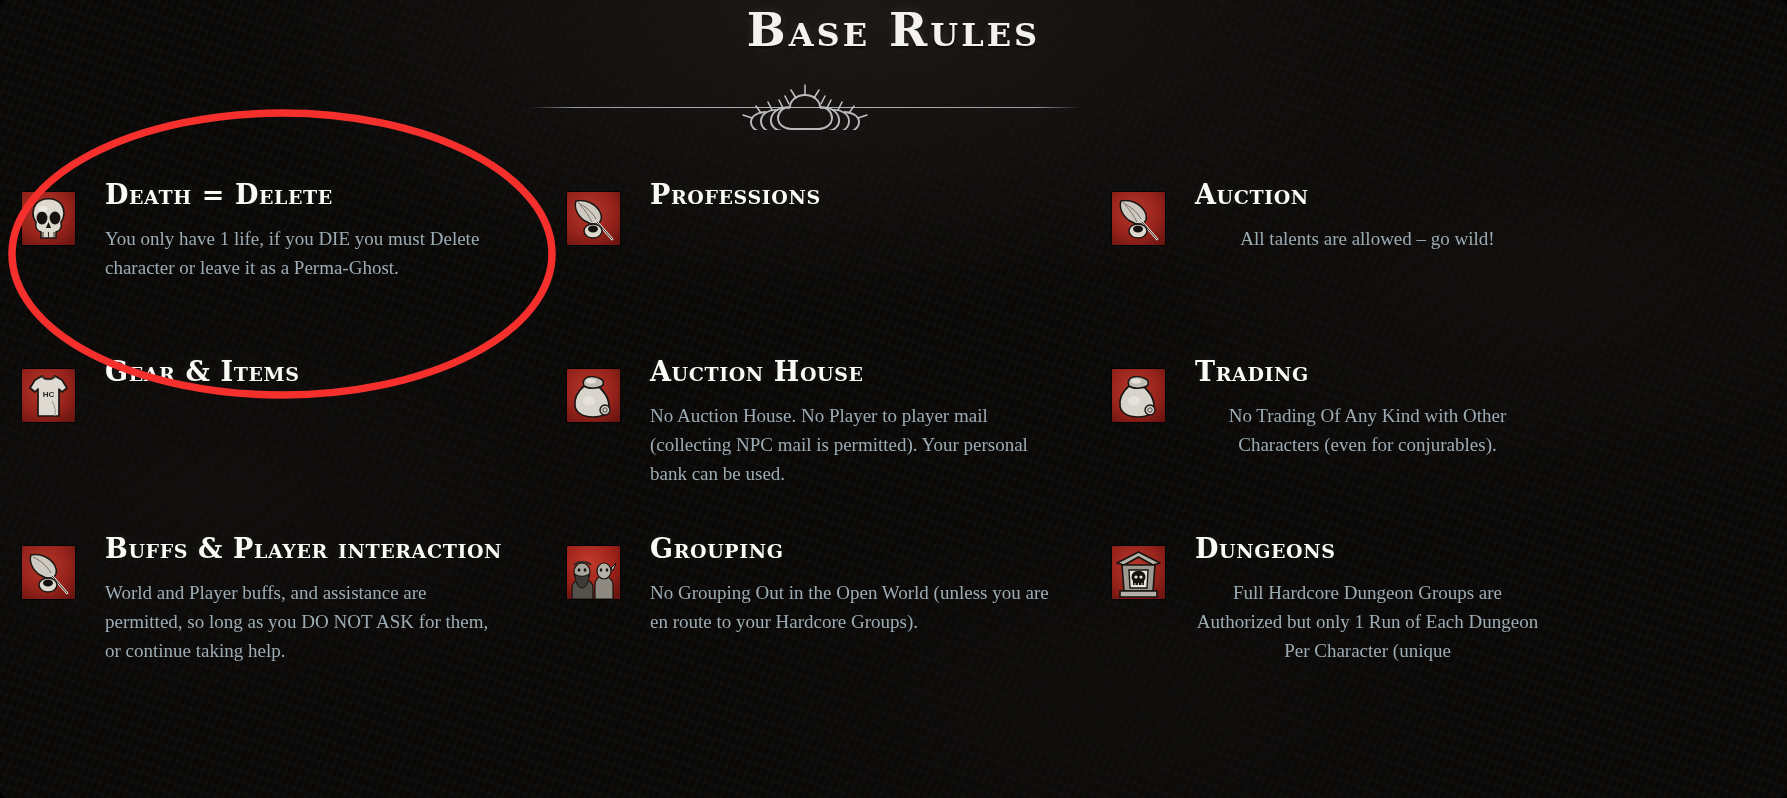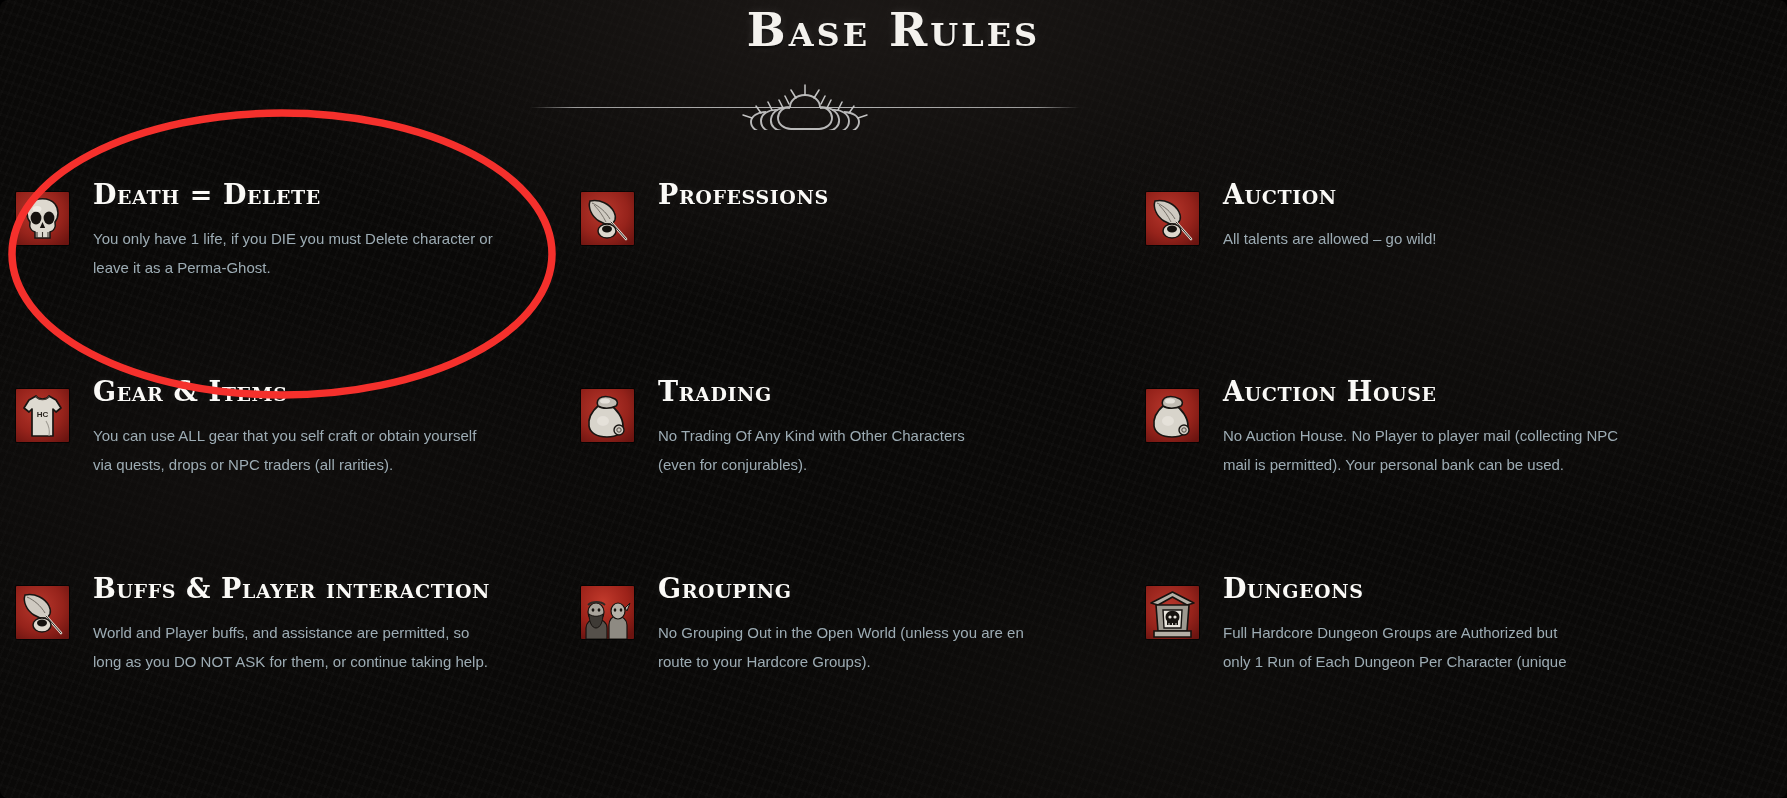--- a/index.html
+++ b/index.html
@@ -81,44 +81,42 @@
   #rules-grid {
     position: absolute;
     left: 0;
     top: 178px;
     width: 1787px;
     display: grid;
     grid-template-columns: 545px 545px 560px;
     grid-auto-rows: 177px;
     column-gap: 0;
     row-gap: 0;
-    padding-left: 10px;
+    padding-left: 22px;
     box-sizing: border-box;
-    gap: 20px;
   }
   .rule-item {
     position: relative;
     display: grid;
     grid-template-columns: 53px 1fr;
     column-gap: 30px;
     align-content: start;
     padding-right: 40px;
     box-sizing: border-box;
   }
   .rule-icon {
     grid-column: 1;
     grid-row: 1 / span 2;
     width: 53px;
     height: 53px;
     margin-top: 14px;
     border-radius: 1px;
     overflow: hidden;
     position: relative;
     box-shadow: 0 0 0 1px rgba(0,0,0,0.65);
-    margin-left: 6px;
   }
   .rule-icon svg { display: block; width: 53px; height: 53px; }
 
   .rule-title {
     grid-column: 2;
     grid-row: 1;
     margin: 0;
     font-family: "DejaVu Serif", "Liberation Serif", serif;
     font-size: 27px;
     line-height: 34px;
@@ -126,27 +124,27 @@
     font-variant: small-caps;
     letter-spacing: 0.6px;
     color: #fbfaf7;
     white-space: nowrap;
     text-shadow: 0 0 6px rgba(255,255,255,0.10), 0 1px 2px rgba(0,0,0,0.9);
   }
   .rule-body {
     grid-column: 2;
     grid-row: 2;
     margin: 12px 0 0 0;
-    font-family: Liberation Sans, sans-serif;
-    font-size: 15px;
+    font-family: Liberation Serif, serif;
+    font-size: 19px;
     line-height: 29px;
     color: #9dacb4;
     max-width: 400px;
   }
-  .col-3 .rule-body { max-width: 345px; }
+  .col-3 .rule-body { max-width: 345px; text-align: center; }
 
   
   #annotation-ellipse {
     position: absolute;
     left: 6px;
     top: 108px;
     width: 552px;
     height: 292px;
     pointer-events: none;
   }
@@ -288,21 +286,43 @@
             </radialGradient>
           </defs>
           <rect width="53" height="53" fill="url(#rbg4)"></rect>
           <path d="M20 7 L13 11 L8 19 L13 23 L16 20 L16 47 L37 47 L37 20 L40 23 L45 19 L40 11 L33 7 c-2 4 -11 4 -13 0 z" fill="#dedad1" stroke="#181512" stroke-width="1.7" stroke-linejoin="round"></path>
           <path d="M20 7 c2 5 11 5 13 0" fill="none" stroke="#4a443c" stroke-width="1.2"></path>
           <text x="26.5" y="28" font-family="Liberation Sans, sans-serif" font-size="8" font-weight="bold" fill="#2a2520" text-anchor="middle">HC</text>
           <path d="M30 32 c3 5 4 10 3 15" fill="none" stroke="#9e9a92" stroke-width="1.1"></path>
         </svg>
       </div>
       <h2 class="rule-title">Gear &amp; Items</h2>
-      <p class="rule-body">You can use ALL gear that you self craft or obtain yourself via quests, drops or NPC traders (all rarities).</p>
+    </div>
+
+    <div class="rule-item col-2">
+      <div class="rule-icon">
+        <svg viewBox="0 0 53 53" xmlns="http://www.w3.org/2000/svg">
+          <defs>
+            <radialGradient id="rbg5" cx="42%" cy="38%" r="78%">
+              <stop offset="0%" stop-color="#b8372c"></stop>
+                <stop offset="60%" stop-color="#96231b"></stop>
+                <stop offset="100%" stop-color="#6b1410"></stop>
+            </radialGradient>
+          </defs>
+          <rect width="53" height="53" fill="url(#rbg5)"></rect>
+          <path d="M18 16 c-7 6 -11 14 -10 21 c1 7 8 11 18 11 c10 0 16 -4 16 -11 c0 -8 -6 -17 -13 -21 z" fill="#d8d4cb" stroke="#181512" stroke-width="1.7"></path>
+          <path d="M17 17 c-2 -4 0 -8 4 -9 c4 -1 9 0 13 2 c3 2 3 5 1 7 c-5 3 -14 3 -18 0 z" fill="#c2bdb4" stroke="#181512" stroke-width="1.6"></path>
+          <ellipse cx="24" cy="12" rx="5" ry="2.6" fill="#efece6" opacity="0.75"></ellipse>
+          <ellipse cx="22" cy="32" rx="6" ry="5" fill="#f1eee8" opacity="0.5"></ellipse>
+          <circle cx="38" cy="41" r="5" fill="#cfcac1" stroke="#181512" stroke-width="1.4"></circle>
+          <circle cx="38" cy="41" r="2.2" fill="none" stroke="#4d473f" stroke-width="1"></circle>
+        </svg>
+      </div>
+      <h2 class="rule-title">Auction House</h2>
+      <p class="rule-body">No Auction House. No Player to player mail (collecting NPC mail is permitted). Your personal bank can be used.</p>
     </div>
 
     <div class="rule-item col-3">
       <div class="rule-icon">
         <svg viewBox="0 0 53 53" xmlns="http://www.w3.org/2000/svg">
           <defs>
             <radialGradient id="rbg6" cx="42%" cy="38%" r="78%">
               <stop offset="0%" stop-color="#b8372c"></stop>
                 <stop offset="60%" stop-color="#96231b"></stop>
                 <stop offset="100%" stop-color="#6b1410"></stop>
@@ -312,43 +332,20 @@
           <path d="M18 16 c-7 6 -11 14 -10 21 c1 7 8 11 18 11 c10 0 16 -4 16 -11 c0 -8 -6 -17 -13 -21 z" fill="#d8d4cb" stroke="#181512" stroke-width="1.7"></path>
           <path d="M17 17 c-2 -4 0 -8 4 -9 c4 -1 9 0 13 2 c3 2 3 5 1 7 c-5 3 -14 3 -18 0 z" fill="#c2bdb4" stroke="#181512" stroke-width="1.6"></path>
           <ellipse cx="24" cy="12" rx="5" ry="2.6" fill="#efece6" opacity="0.75"></ellipse>
           <ellipse cx="22" cy="32" rx="6" ry="5" fill="#f1eee8" opacity="0.5"></ellipse>
           <circle cx="38" cy="41" r="5" fill="#cfcac1" stroke="#181512" stroke-width="1.4"></circle>
           <circle cx="38" cy="41" r="2.2" fill="none" stroke="#4d473f" stroke-width="1"></circle>
         </svg>
       </div>
       <h2 class="rule-title">Trading</h2>
       <p class="rule-body">No Trading Of Any Kind with Other Characters (even for conjurables).</p>
-    </div>
-
-    <div class="rule-item col-2">
-      <div class="rule-icon">
-        <svg viewBox="0 0 53 53" xmlns="http://www.w3.org/2000/svg">
-          <defs>
-            <radialGradient id="rbg5" cx="42%" cy="38%" r="78%">
-              <stop offset="0%" stop-color="#b8372c"></stop>
-                <stop offset="60%" stop-color="#96231b"></stop>
-                <stop offset="100%" stop-color="#6b1410"></stop>
-            </radialGradient>
-          </defs>
-          <rect width="53" height="53" fill="url(#rbg5)"></rect>
-          <path d="M18 16 c-7 6 -11 14 -10 21 c1 7 8 11 18 11 c10 0 16 -4 16 -11 c0 -8 -6 -17 -13 -21 z" fill="#d8d4cb" stroke="#181512" stroke-width="1.7"></path>
-          <path d="M17 17 c-2 -4 0 -8 4 -9 c4 -1 9 0 13 2 c3 2 3 5 1 7 c-5 3 -14 3 -18 0 z" fill="#c2bdb4" stroke="#181512" stroke-width="1.6"></path>
-          <ellipse cx="24" cy="12" rx="5" ry="2.6" fill="#efece6" opacity="0.75"></ellipse>
-          <ellipse cx="22" cy="32" rx="6" ry="5" fill="#f1eee8" opacity="0.5"></ellipse>
-          <circle cx="38" cy="41" r="5" fill="#cfcac1" stroke="#181512" stroke-width="1.4"></circle>
-          <circle cx="38" cy="41" r="2.2" fill="none" stroke="#4d473f" stroke-width="1"></circle>
-        </svg>
-      </div>
-      <h2 class="rule-title">Auction House</h2>
-      <p class="rule-body">No Auction House. No Player to player mail (collecting NPC mail is permitted). Your personal bank can be used.</p>
     </div>
 
     <div class="rule-item col-1">
       <div class="rule-icon">
         <svg viewBox="0 0 53 53" xmlns="http://www.w3.org/2000/svg">
           <defs>
             <radialGradient id="rbg7" cx="42%" cy="38%" r="78%">
               <stop offset="0%" stop-color="#b8372c"></stop>
                 <stop offset="60%" stop-color="#96231b"></stop>
                 <stop offset="100%" stop-color="#6b1410"></stop>

